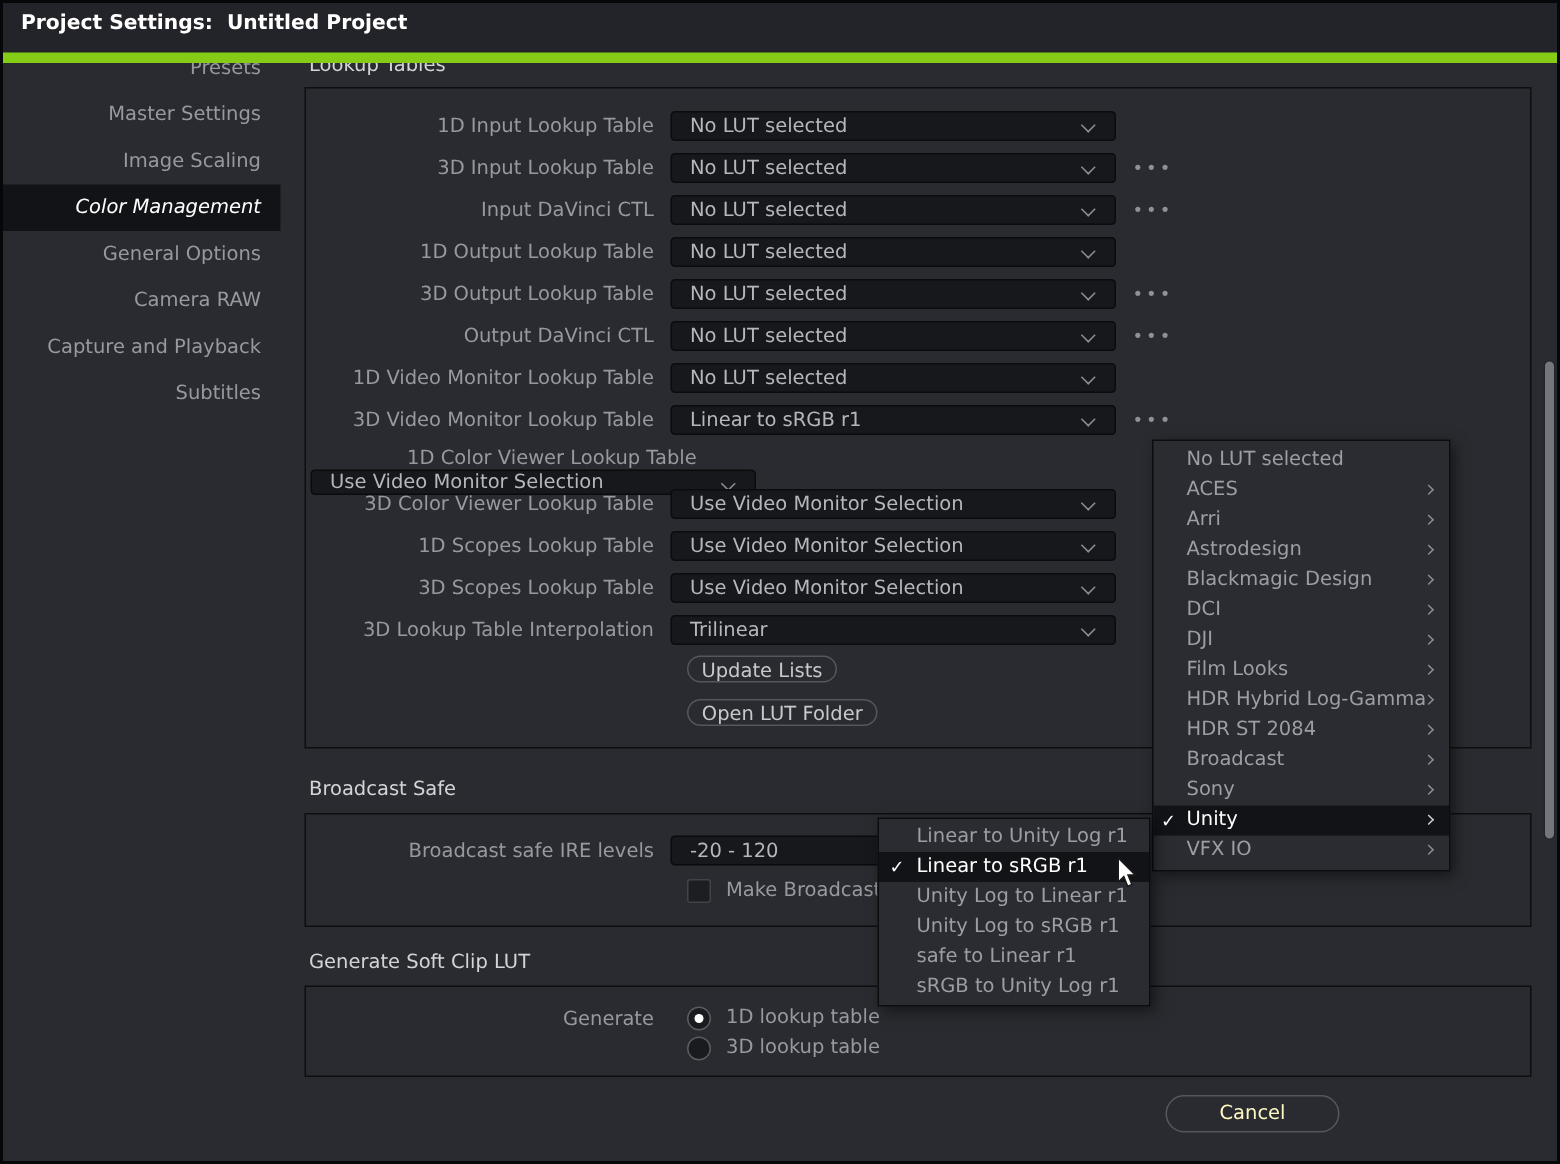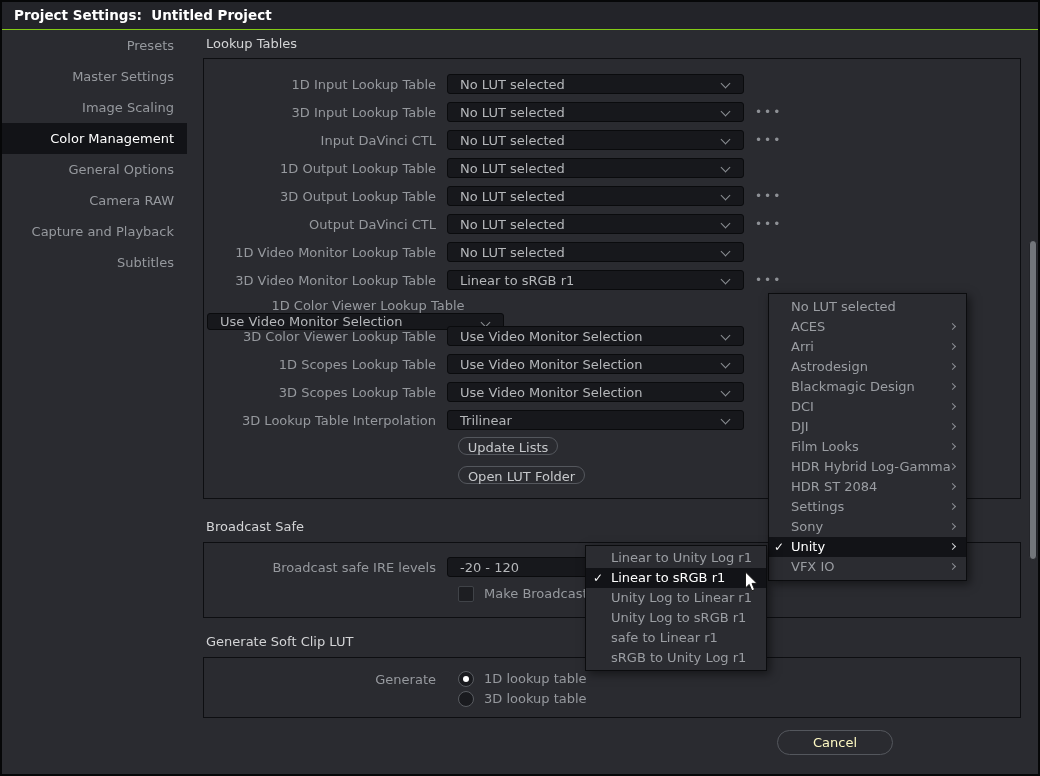--- a/index.html
+++ b/index.html
@@ -5,30 +5,30 @@
   * { margin:0; padding:0; box-sizing:border-box; }
   html,body { width:1040px; height:776px; }
   body {
     position:relative; overflow:hidden;
     background:#2a2b30; color:#9a9da2;
     font-family:"DejaVu Sans", sans-serif; font-size:13px;
   }
   .frame { position:absolute; inset:0; border:2px solid #060708; pointer-events:none; z-index:60; }
 
   
-  .titlebar { position:absolute; left:0; top:0; width:100%; height:30px;
-    background:#232429; border-bottom:1px solid #84cc16; z-index:5; }
+  .titlebar { position:absolute; left:0; top:0; width:100%; height:42px;
+    background:#232429; border-bottom:7px solid #84cc16; z-index:5; }
   .titlebar .title { position:absolute; left:14px; top:0; line-height:30px;
     color:#ffffff; font-weight:bold; font-size:13.5px; white-space:pre; }
 
   
   .sidebar { position:absolute; left:0; top:30px; width:187px; }
   .side-item { height:31px; line-height:31px; text-align:right; padding-right:13px;
     color:#96999e; white-space:nowrap; cursor:default; }
-  .side-item.selected { background:#121317; color:#ffffff; }
+  .side-item.selected { background:#121317; color:#ffffff;font-style:italic; }
 
   
   .section-title { position:absolute; color:#d3d4d6; line-height:16px; white-space:nowrap; }
   .panel { position:absolute; border:1px solid #0d0e11; background:transparent; }
 
   
   .frow { position:absolute; left:207px; height:20px; display:flex; align-items:center; }
   .flabel { width:240px; text-align:right; padding-right:11px; color:#96999e; white-space:nowrap; }
   .dropdown { position:relative; width:297px; height:20px; background:#17181c;
     border:1px solid #0a0b0d; border-radius:3px; display:flex; align-items:center; }
@@ -228,21 +228,21 @@
   <div class="menu-item"><span>No LUT selected</span></div>
   <div class="menu-item"><span>ACES</span><span class="menu-arrow"></span></div>
   <div class="menu-item"><span>Arri</span><span class="menu-arrow"></span></div>
   <div class="menu-item"><span>Astrodesign</span><span class="menu-arrow"></span></div>
   <div class="menu-item"><span>Blackmagic Design</span><span class="menu-arrow"></span></div>
   <div class="menu-item"><span>DCI</span><span class="menu-arrow"></span></div>
   <div class="menu-item"><span>DJI</span><span class="menu-arrow"></span></div>
   <div class="menu-item"><span>Film Looks</span><span class="menu-arrow"></span></div>
   <div class="menu-item"><span>HDR Hybrid Log-Gamma</span><span class="menu-arrow"></span></div>
   <div class="menu-item"><span>HDR ST 2084</span><span class="menu-arrow"></span></div>
-  <div class="menu-item"><span>Settings</span><span class="menu-arrow"></span></div>
+  <div class="menu-item"><span>Broadcast</span><span class="menu-arrow"></span></div>
   <div class="menu-item"><span>Sony</span><span class="menu-arrow"></span></div>
   <div class="menu-item checked-row"><span class="menu-check">✓</span><span>Unity</span><span class="menu-arrow"></span></div>
   <div class="menu-item"><span>VFX IO</span><span class="menu-arrow"></span></div>
 </div>
 
 <div class="menu" id="unity-submenu">
   <div class="sub-item"><span>Linear to Unity Log r1</span></div>
   <div class="sub-item checked-row"><span class="sub-check">✓</span><span>Linear to sRGB r1</span></div>
   <div class="sub-item"><span>Unity Log to Linear r1</span></div>
   <div class="sub-item"><span>Unity Log to sRGB r1</span></div>

